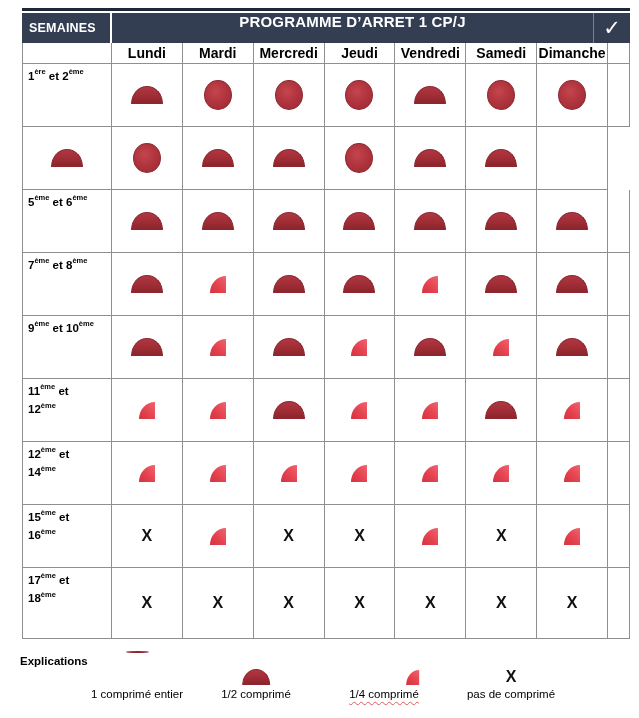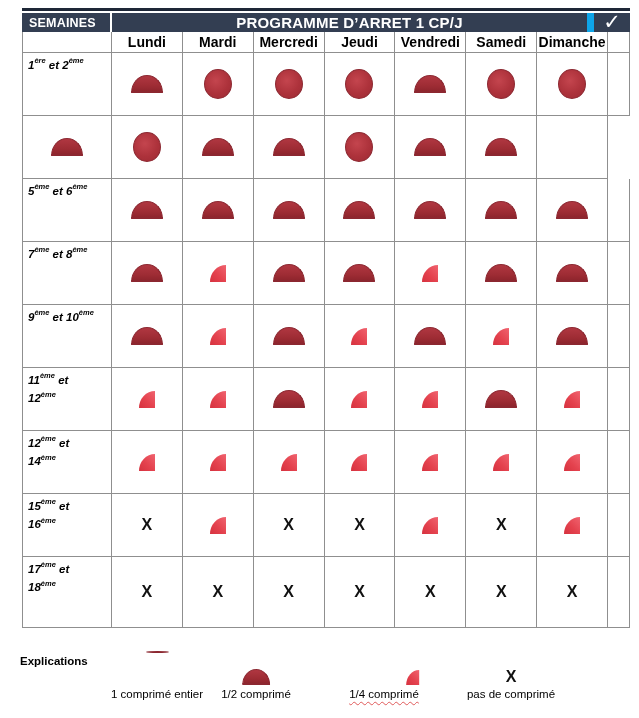--- a/index.html
+++ b/index.html
@@ -1,38 +1,38 @@
 <!DOCTYPE html>
 <html><head>
 <meta charset="utf-8">
 <style>
   html,body{margin:0;padding:0;background:#fff;}
   .page{position:relative;width:639px;height:718px;background:#fff;overflow:hidden;
         font-family:"Liberation Sans",sans-serif;color:#000;}
   .table-wrap{position:absolute;left:22px;top:8px;width:608px;}
   .top-rule{height:3px;background:#1e2737;margin-bottom:2px;}
   
-  .hdr{display:flex;height:19px;background:#333e52;color:#fff;}
+  .hdr{display:flex;height:30px;background:#333e52;color:#fff;}
   .hdr *{box-sizing:border-box;}
   .hdr .semaines{width:90px;display:flex;align-items:center;padding-left:7px;
                  font-size:12.5px;font-weight:600;letter-spacing:.2px;border-right:2px solid #fff;}
-  .hdr .title{flex:1;display:flex;align-items:center;justify-content:center;
-              font-weight:700;font-size:15px;letter-spacing:.2px;border-right:7px solid #0ea5e9;}
+  .hdr .title{flex:1;display:flex;justify-content:center;
+              font-weight:700;font-size:15px;letter-spacing:.2px;border-right:1px solid #0ea5e9;}
   .hdr .check-cell{width:36px;display:flex;align-items:center;justify-content:center;}
   .hdr .check{font-family:"DejaVu Sans",sans-serif;font-size:21px;font-weight:700;line-height:1;}
   
   .grid-row{display:grid;grid-template-columns:90px repeat(7,1fr) 22px;}
   .cell{box-sizing:border-box;border-right:1px solid #8f8f8f;border-bottom:1px solid #8f8f8f;background:#fff;}
   .grid-row .cell:first-child{border-left:1px solid #8f8f8f;}
   .dayhdr{height:21px;}
   .dayhdr .cell{display:flex;align-items:center;justify-content:center;
                 font-weight:700;font-size:14px;}
   .data-row{height:63px;}
   .data-row:last-child{height:71px;}
-  .label-cell{padding:3px 9px 12px 5px;font-weight:700;font-size:11.5px;line-height:1.6;font-style:italic;}
+  .label-cell{padding:3px 9px 12px 5px;font-weight:700;font-size:11.5px;line-height:1.6;}
   .label-cell sup{font-size:7.5px;font-weight:700;line-height:0;position:relative;top:-1px;}
   .dose-cell{display:flex;align-items:center;justify-content:center;}
   
   .pill{flex:0 0 auto;}
   .pill.full{width:26px;height:28px;border-radius:50%;
              background:radial-gradient(circle at 42% 38%,#c4454e 0%,#ad323b 55%,#9c2a33 100%);
              border:1px solid #8c2730;}
   .pill.half{width:30px;height:15px;border-radius:50% 50% 0 0 / 100% 100% 0 0;
              background:linear-gradient(180deg,#b03741 0%,#9e2c34 65%,#8f252d 100%);
              border:1px solid #8c2730;border-bottom-width:2px;}
@@ -310,21 +310,21 @@
           <div class="cell dose-cell">
             <span class="x-mark">X</span>
           </div>
           <div class="cell"></div>
         </div>
       </div>
   </div>
 
   <div class="legend">
     <div class="legend-title">Explications</div>
-  <div class="legend-item" style="left: 157px; gap: 32px;">
+  <div class="legend-item" style="left: 137px; gap: 32px;">
         <div class="legend-icon full"></div>
         <div class="legend-label">1 comprimé entier</div>
       </div>
       <div class="legend-item" style="left: 256px;">
         <div class="legend-icon half"></div>
         <div class="legend-label">1/2 comprimé</div>
       </div>
       <div class="legend-item" style="left: 384px; align-items: flex-end;">
         <div class="legend-icon quarter"></div>
         <div class="legend-label wavy">1/4 comprimé</div>

